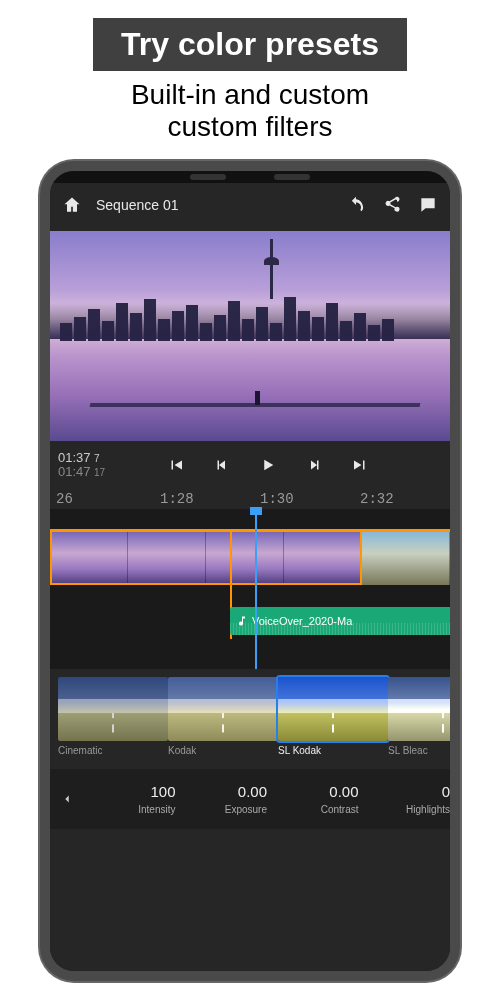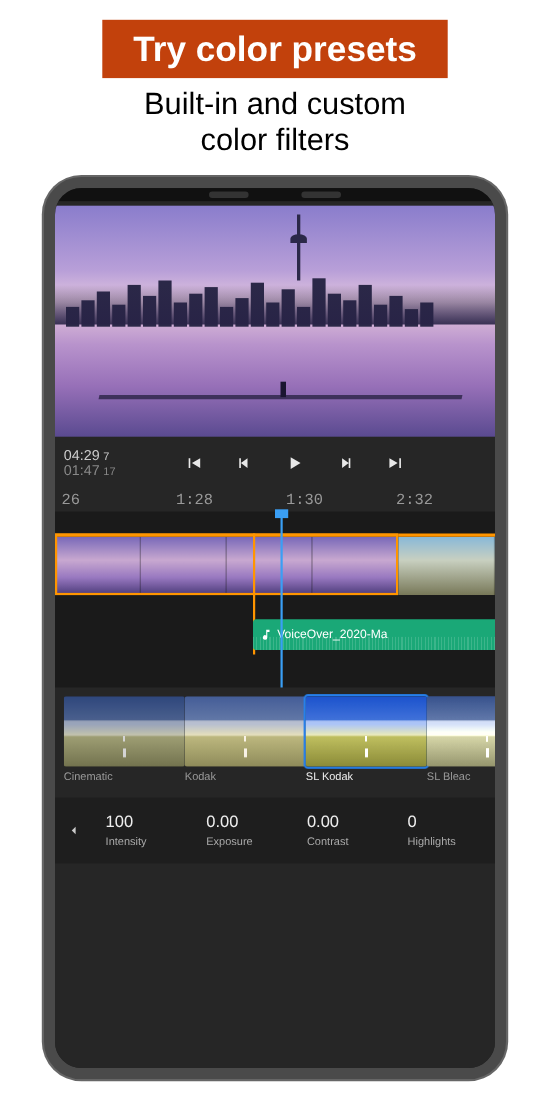--- a/index.html
+++ b/index.html
@@ -5,21 +5,21 @@
   * { box-sizing: border-box; margin: 0; padding: 0; }
   body {
     width: 500px;
     height: 1000px;
     background: #ffffff;
     font-family: -apple-system, BlinkMacSystemFont, "Segoe UI", sans-serif;
     overflow: hidden;
     position: relative;
   }
   .promo-black {
-    background: #c2410c;
+    background: #404040;
     color: #fff;
     font-weight: 700;
     font-size: 32px;
     padding: 8px 28px;
     margin: 18px auto 8px auto;
     width: fit-content;
     text-align: center;
   }
   .promo-sub {
     color: #000;
@@ -128,44 +128,68 @@
   .preset.cinematic .road{filter:contrast(1.1) saturate(0.7) brightness(0.85);}
   .preset.film .road{filter:sepia(0.2) contrast(0.95);}
   .preset.kodak .road{filter:saturate(1.3) contrast(1.15);}
   .preset.bleach .road{filter:saturate(0.5) contrast(1.3) brightness(1.1);}
   .preset-label{color:#999;font-size:10px;margin-top:4px;white-space:nowrap;}
   .preset.selected .preset-label{color:#eee;}
 
   .bottombar{height:60px;display:flex;align-items:center;background:#1e1e1e;color:#aaa;font-size:10px;}
   .back-btn{width:34px;display:flex;justify-content:center;align-items:center;height:100%;}
   .back-btn svg{width:14px;height:14px;fill:#ccc;}
-  .tool{flex:1;display:flex;flex-direction:column;align-items:flex-start;justify-content:center;gap:4px;height:100%;padding-left:12px;}
+  .tool{flex:1;display:flex;flex-direction:column;align-items:flex-end;justify-content:center;gap:4px;height:100%;padding-left:12px;}
   .tool.active{background:#2f2f2f;color:#fff;}
   .tool-value{font-size:15px;color:#eee;}
   .presets-icon{width:18px;height:18px;position:relative;}
   .presets-icon::before,.presets-icon::after{content:"";position:absolute;border-radius:50%;}
   .presets-icon::before{width:12px;height:12px;border:2px solid #fff;top:0;left:0;}
   .presets-icon::after{width:12px;height:12px;border:2px solid #fff;bottom:0;right:0;background:#2f2f2f;}
 </style>
 </head>
 <body>
 
 <div class="promo-black">Try color presets</div>
 <div class="promo-sub">
   <span>Built-in and custom</span><br>
-  <span>color filters</span>
+  <span>custom filters</span>
 </div>
 
 <div class="phone">
   <div class="notch-bar">
     <div class="notch-dot"></div>
       <div class="notch-dot"></div>
   </div>
   <div class="app">
 
+    <div class="topbar">
+      <div class="icon-btn">
+        <svg viewBox="0 0 24 24">
+            <path d="M12 3l9 8h-3v9h-5v-6H11v6H6v-9H3z"></path>
+          </svg>
+      </div>
+      <div>Sequence 01</div>
+      <div class="spacer"></div>
+      <div class="icon-btn">
+        <svg viewBox="0 0 24 24">
+            <path d="M12 5V2L7 7l5 5V9c3 0 6 2 6 6 0 1-.3 2-.8 3l1.5 1.5C20 18 20.5 16.5 20.5 15c0-5-4-10-8.5-10z"></path>
+          </svg>
+      </div>
+      <div class="icon-btn">
+        <svg viewBox="0 0 24 24">
+            <path d="M18 8a3 3 0 10-2.8-4L8.9 7.5a3 3 0 100 5l6.3 3.5A3 3 0 1018 14a3 3 0 00-1.7.6L10 11.1a3 3 0 000-2.2l6.3-3.5c.5.4 1 .6 1.7.6z"></path>
+          </svg>
+      </div>
+      <div class="icon-btn">
+        <svg viewBox="0 0 24 24">
+            <path d="M4 4h16v12H9l-5 4V4zm4 5h2v2H8V9zm4 0h2v2h-2V9zm4 0h2v2h-2V9z"></path>
+          </svg>
+      </div>
+    </div>
 
     <div class="preview">
       <div class="tower"></div>
       <div class="buildings">
         <div style="height:18px"></div>
           <div style="height:24px"></div>
           <div style="height:32px"></div>
         <div style="height:20px"></div>
           <div style="height:38px"></div>
           <div style="height:28px"></div>
@@ -188,21 +212,21 @@
           <div style="height:16px"></div>
           <div style="height:22px"></div>
       </div>
       <div class="skyline"></div>
       <div class="pier"></div>
       <div class="figure"></div>
     </div>
 
     <div class="controls">
       <div class="timebox">
-        <div><span class="tc">04:29</span> <span style="font-size:10px">7</span></div>
+        <div><span class="tc">01:37</span> <span style="font-size:10px">7</span></div>
         <div style="color:#888"><span class="tc">01:47</span> <span style="font-size:10px">17</span></div>
       </div>
       <div class="play-group">
         <div class="icon-btn">
             <svg viewBox="0 0 24 24">
               <path d="M6 6h2v12H6zM20 6v12l-10-6z"></path>
             </svg>
           </div>
         <div class="icon-btn">
             <svg viewBox="0 0 24 24">

